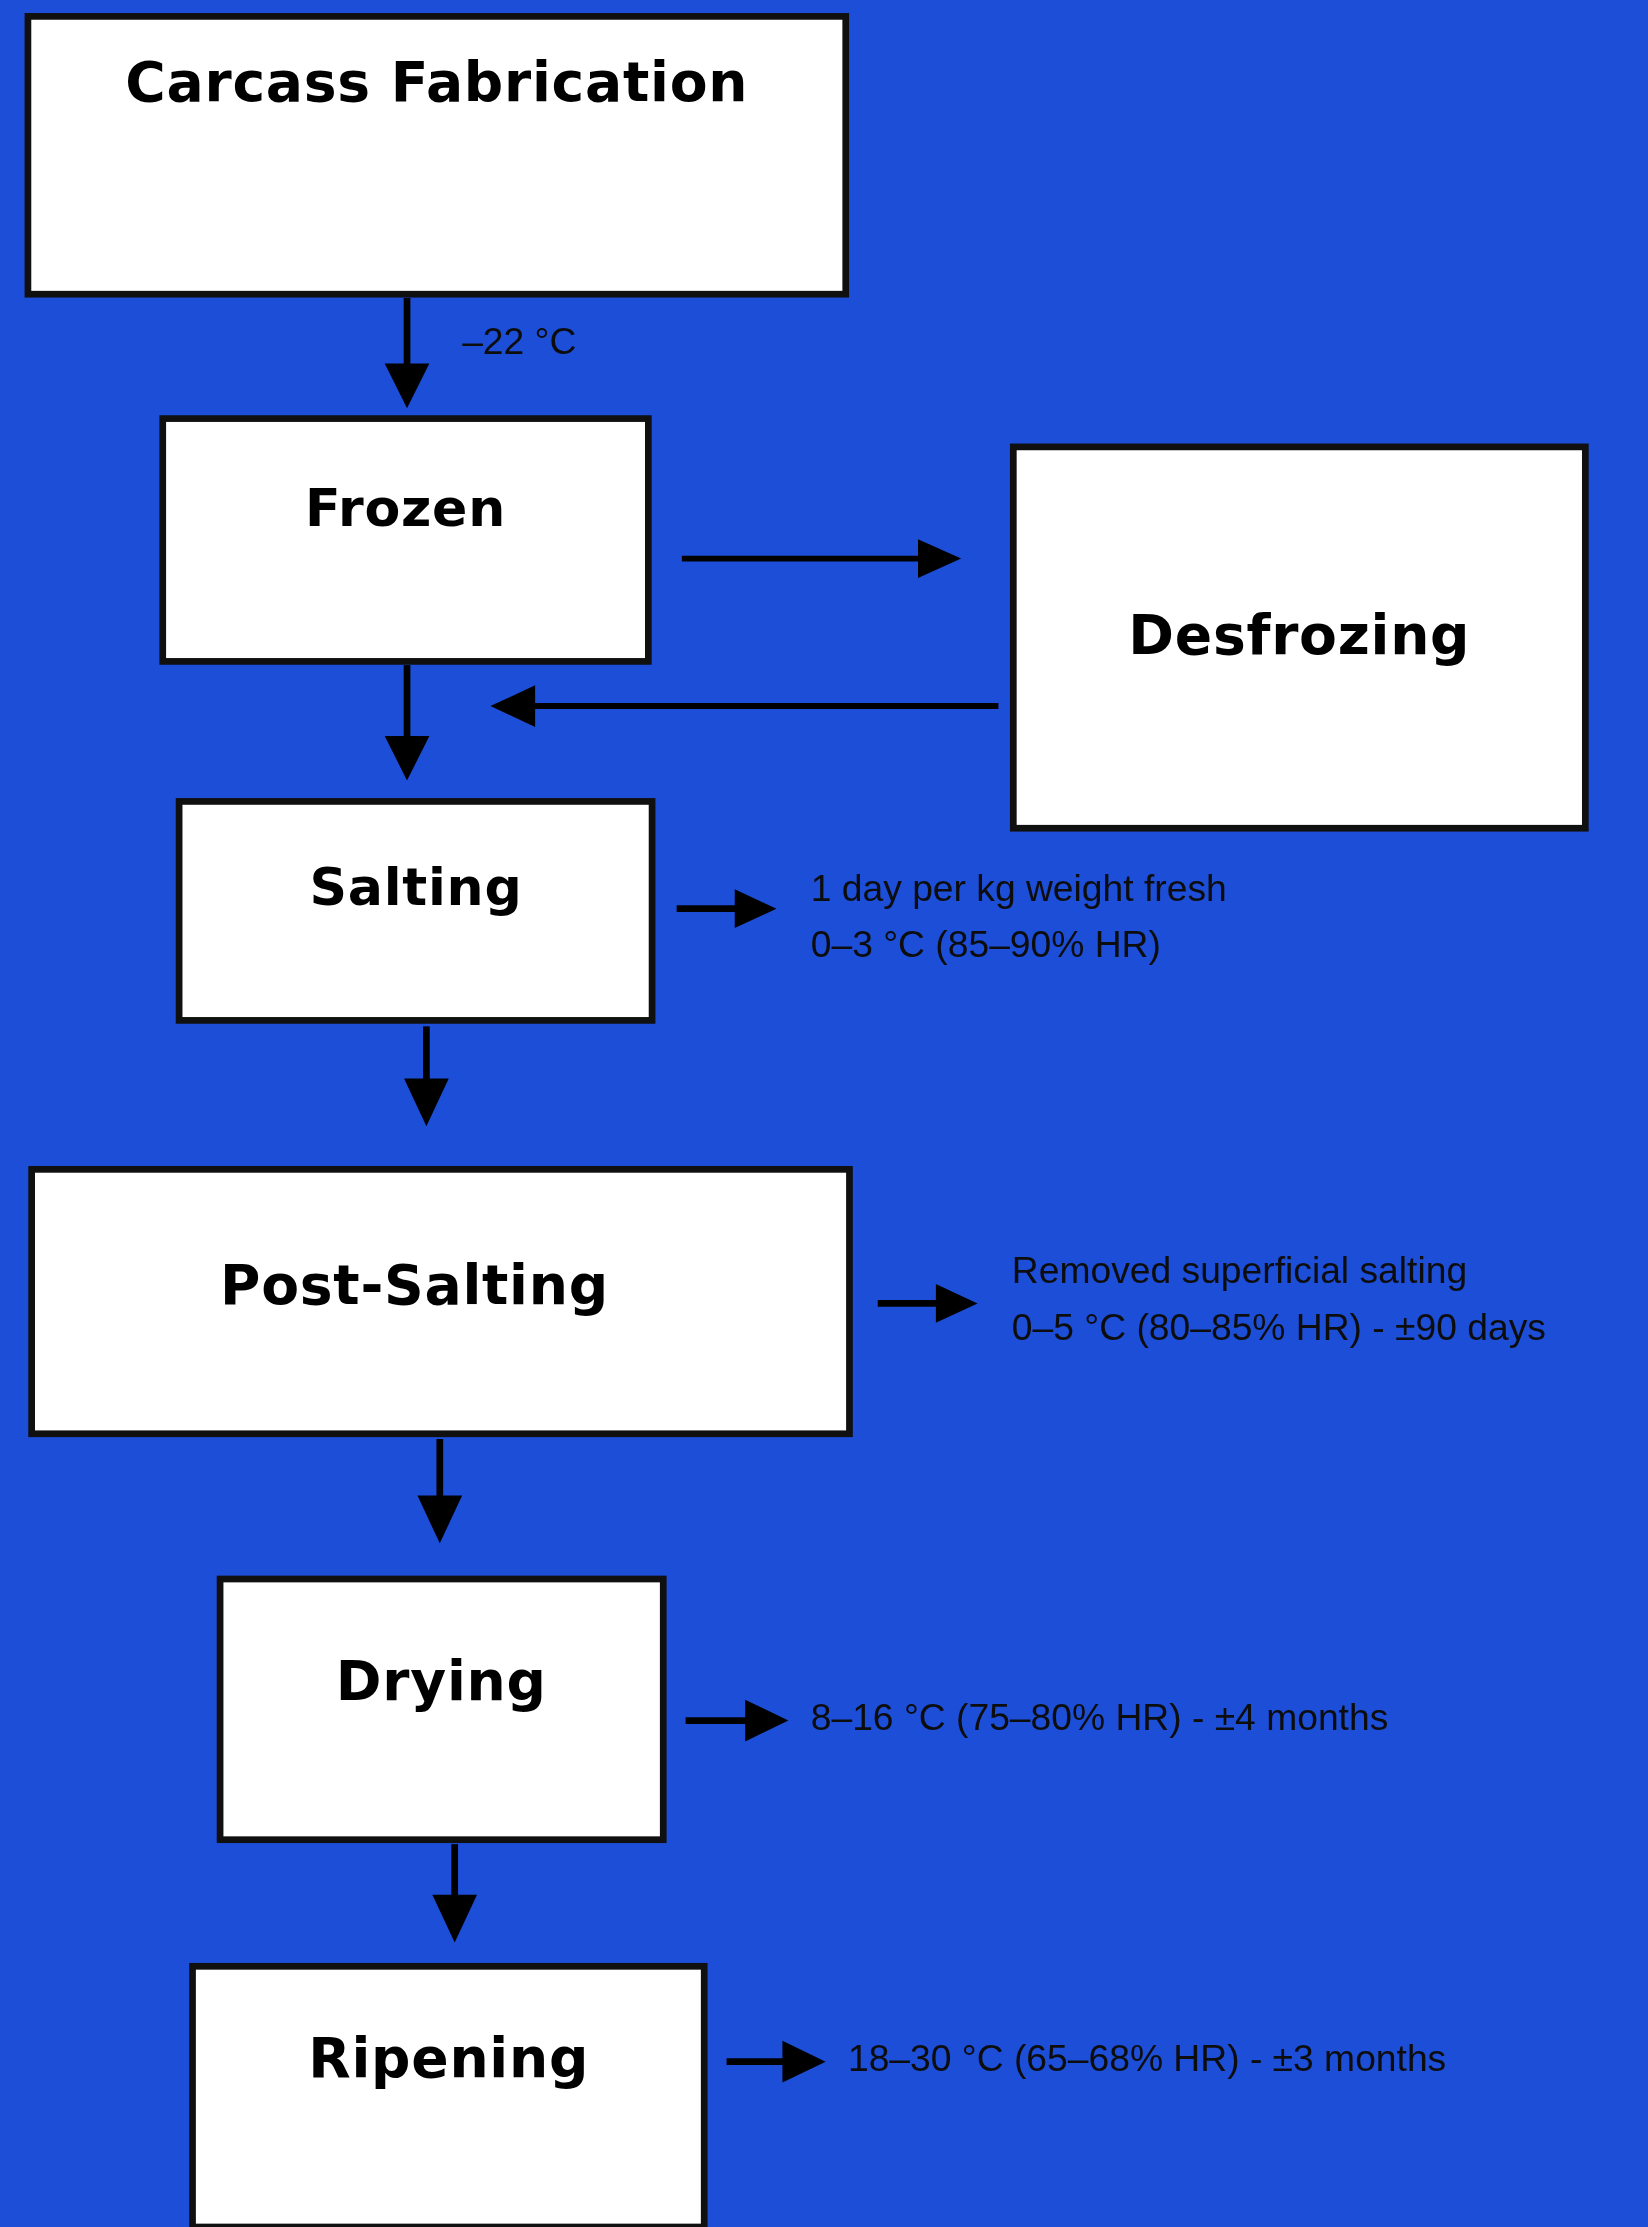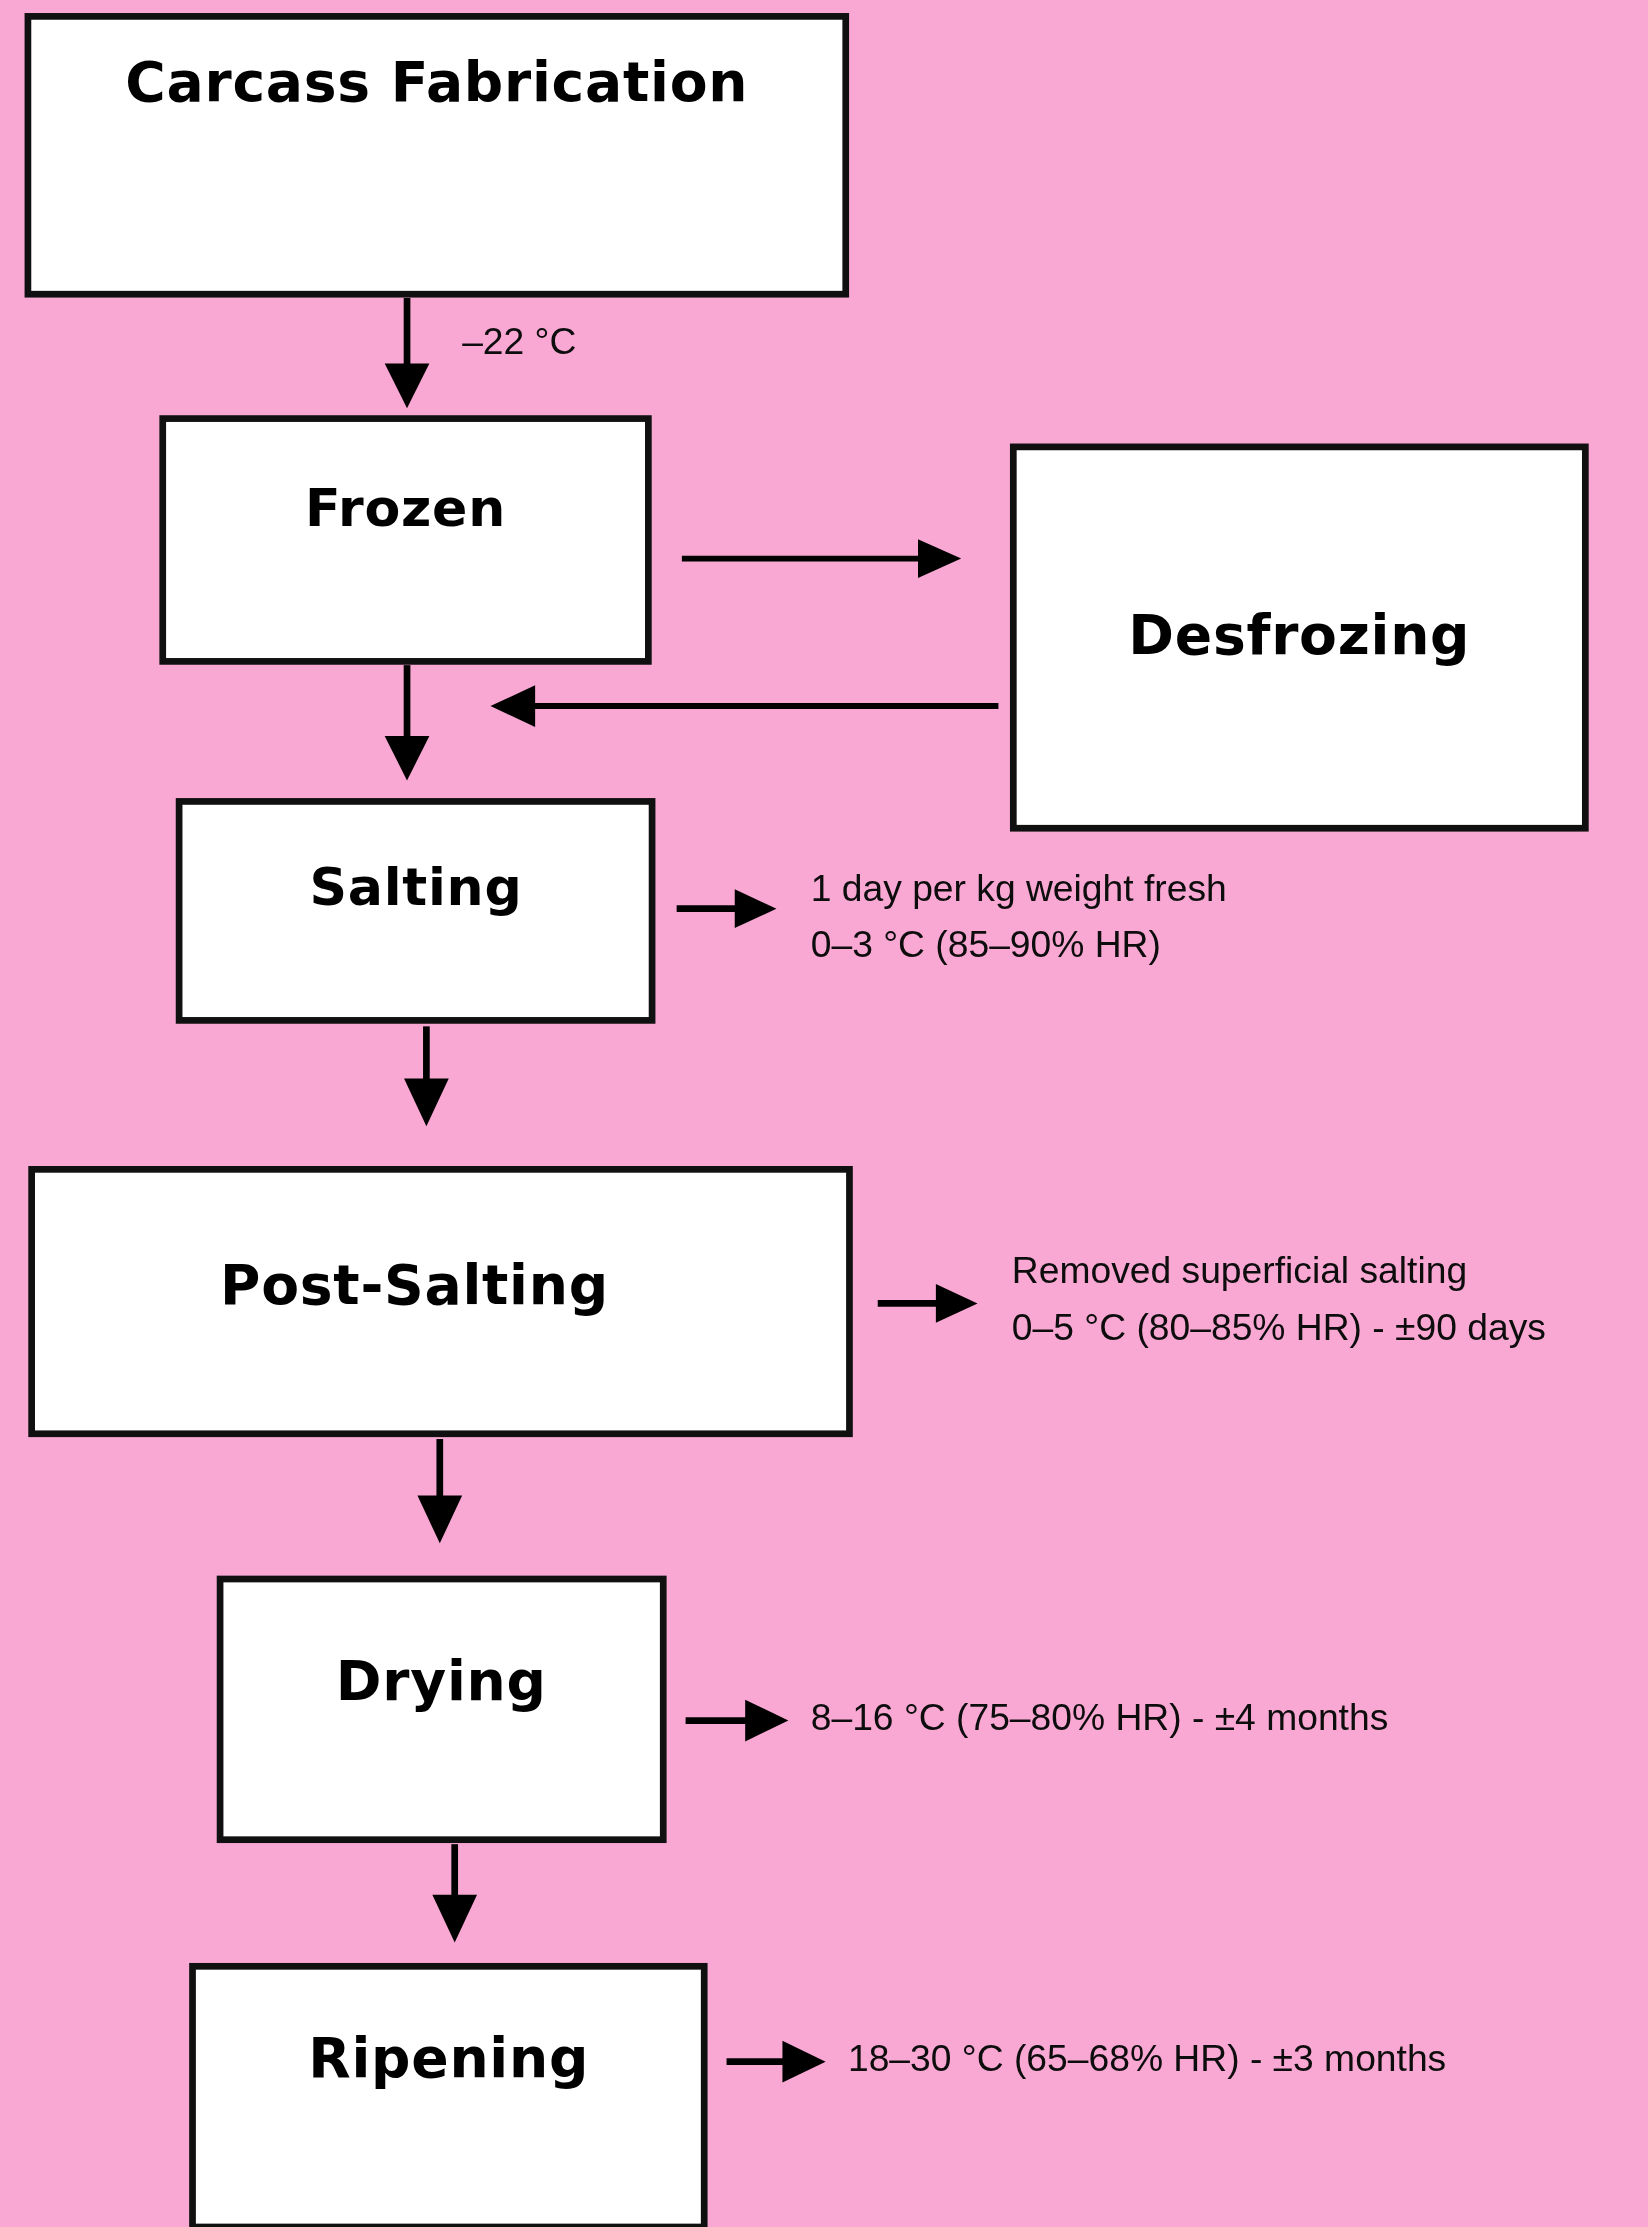--- a/index.html
+++ b/index.html
@@ -7,21 +7,21 @@
     padding: 0;
     background: #ffffff;
   }
   body {
     font-family: "Liberation Sans", sans-serif;
   }
   #flowchart-root {
     position: relative;
     width: 1649px;
     height: 2227px;
-    background: #f9a8d4;
+    background: #1d4ed8;
     overflow: hidden;
   }
   #flow-svg {
     position: absolute;
     top: 0;
     left: 0;
     width: 1649px;
     height: 2227px;
   }
   .node-box {

